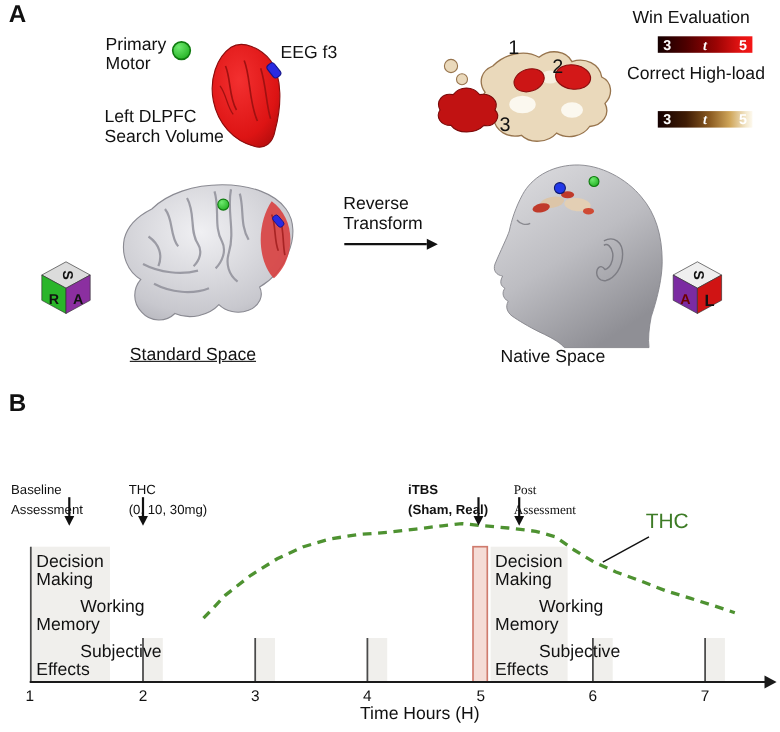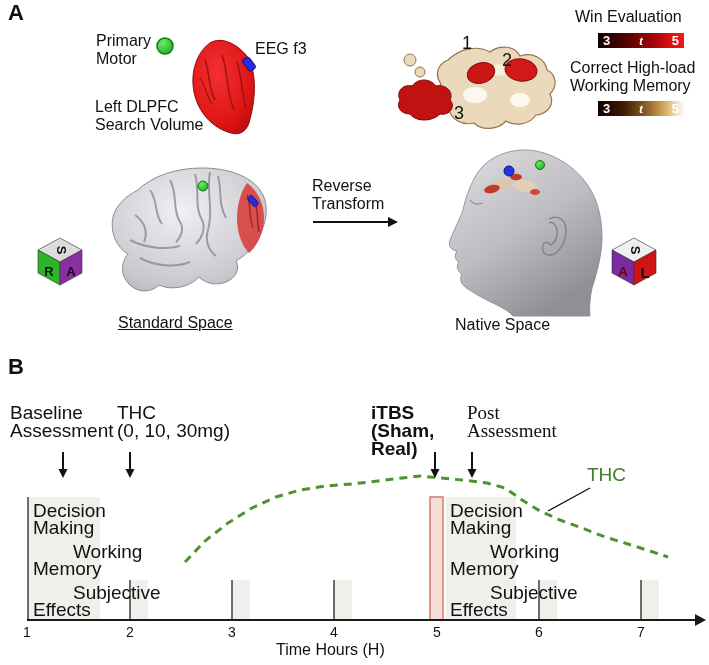--- a/index.html
+++ b/index.html
@@ -8,25 +8,25 @@
   #gfx{position:absolute;left:0;top:0;}
   .lbl{position:absolute;line-height:18px;font-size:16px;white-space:nowrap;}
   .center{text-align:left;}
   .panel-letter{font-size:22px;font-weight:bold;}
   .num{position:absolute;font-size:18px;font-weight:normal;}
   .cbar{position:absolute;width:86px;height:15px;display:flex;justify-content:space-between;
         align-items:center;padding:0 5px;box-sizing:border-box;color:#fff;font-size:13px;font-weight:600;}
   .cbar .t{font-family:"Liberation Serif", serif;font-style:italic;font-weight:600;}
   .bar-win{background:linear-gradient(90deg,#140000 0%,#4e0000 30%,#9c0404 62%,#e01212 86%,#f51616 100%);}
   .bar-wm{background:linear-gradient(90deg,#140000 0%,#3f1c05 30%,#8a5a20 55%,#cfa559 76%,#f3e7cb 93%,#fdf9ee 100%);}
-  .evt{position:absolute;font-size:19px;line-height:18px;}
-  .task{position:absolute;font-size:19px;line-height:17px;}
+  .evt{position:absolute;font-size:12px;line-height:18px;margin-top:32px;}
+  .task{position:absolute;font-size:16px;line-height:17px;}
   .task .gap{margin-top:7px;margin-left:40px;}
   .tick{position:absolute;width:16px;text-align:center;font-size:14px;}
-  .xlabel{position:absolute;font-size:16px;text-align:left;}
+  .xlabel{position:absolute;font-size:16px;text-align:right;}
   .thc-green{position:absolute;font-size:19px;color:#3e7c27;}
 </style>
 </head>
 <body>
 
 <div id="fig">
 
   <svg id="gfx" width="709" height="665" viewBox="0 0 709 665">
     <defs>
       <radialGradient id="redGrad" cx="40%" cy="35%" r="80%">
@@ -198,21 +198,20 @@
 
   <div class="lbl center" style="left:575px;top:8px;width:134px;">Win Evaluation</div>
   <div class="cbar bar-win" style="left:598px;top:33px;">
     <span>3</span>
     <span class="t">t</span>
     <span>5</span>
   </div>
 
   <div class="lbl center" style="left:570px;top:59px;width:139px;">
     <span>Correct High-load</span><br>
-    <span>Working Memory</span>
   </div>
   <div class="cbar bar-wm" style="left:598px;top:101px;">
     <span>3</span>
     <span class="t">t</span>
     <span>5</span>
   </div>
 
   <div class="lbl center" style="left:312px;top:177px;width:90px;">
     <span>Reverse</span><br>
     <span>Transform</span>

